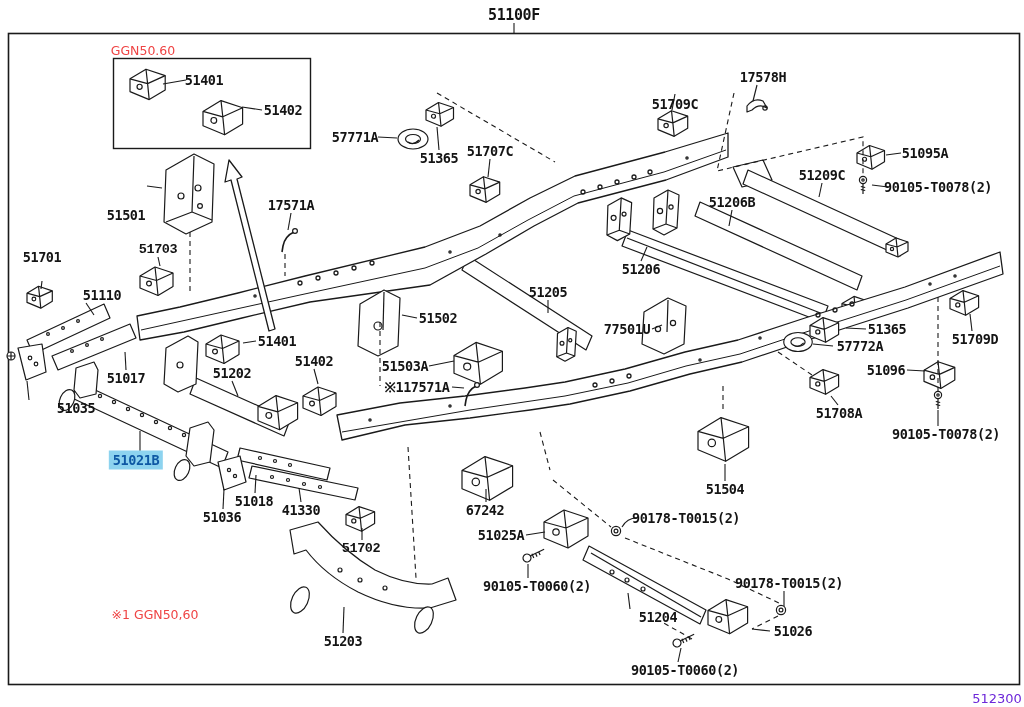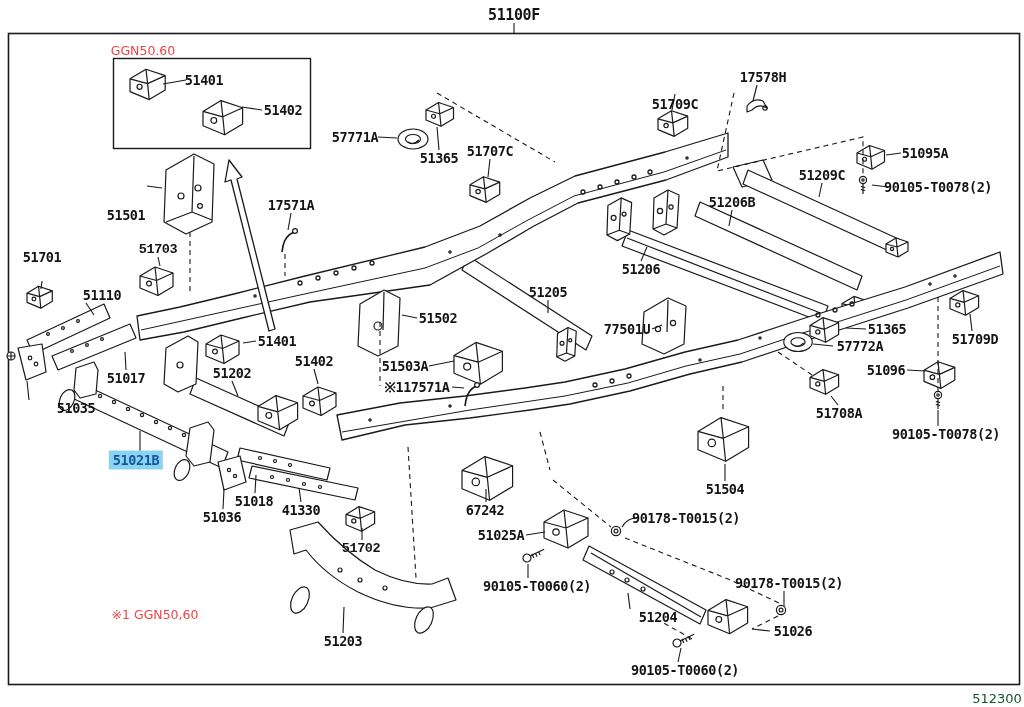--- a/index.html
+++ b/index.html
@@ -2,21 +2,21 @@
 <html><head>
 <meta charset="utf-8">
 <style>
   html,body { margin:0; padding:0; background:#fff; }
   .stage { position:relative; width:1024px; height:707px; background:#ffffff; overflow:hidden;
            font-family:"DejaVu Sans Mono", monospace; }
   .lbl { position:absolute; transform:translate(-50%,-50%); font:bold 13.5px "DejaVu Sans Mono", monospace;
          color:#141414; white-space:nowrap; letter-spacing:-0.4px; z-index:5; }
   .lbl.title { font:bold 15px "DejaVu Sans Mono", monospace; }
   .lbl.plain { font:12.5px "DejaVu Sans", sans-serif; color:#ef4444; letter-spacing:0; }
-  .lbl.code  { font:13px "DejaVu Sans", sans-serif; color:#14532d; letter-spacing:0;text-align:center; }
+  .lbl.code  { font:13px "DejaVu Sans", sans-serif; color:#6d28d9; letter-spacing:0;text-align:center; }
   .lbl.highlight { background:#8dd3ef; color:#0e58a4; padding:1px 4px 2px 4px; }
   .art { position:absolute; left:0; top:0; z-index:1; }
 </style>
 </head>
 <body>
 
 <div class="stage">
 
 <svg class="art" width="1024" height="707" viewBox="0 0 1024 707">
   <defs>

